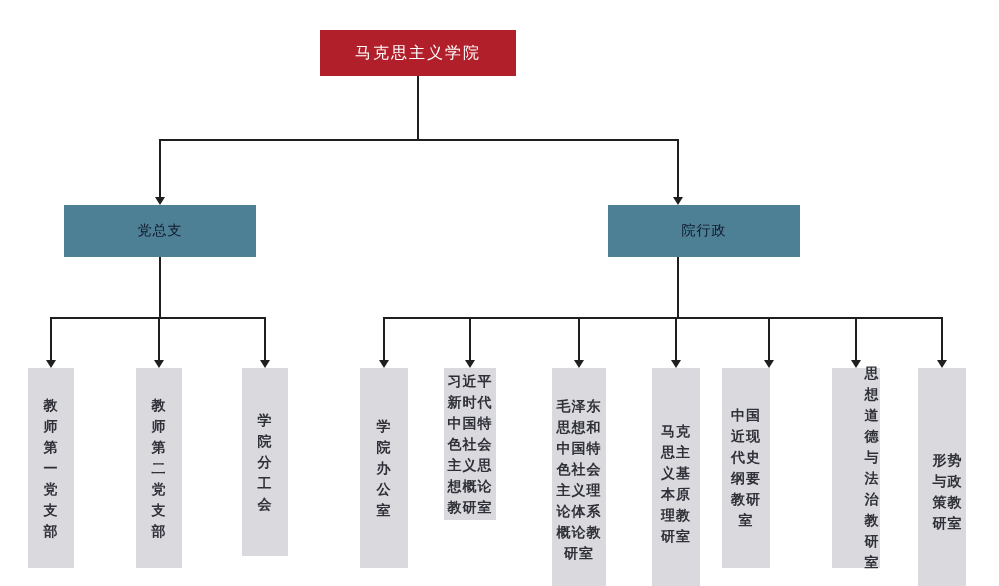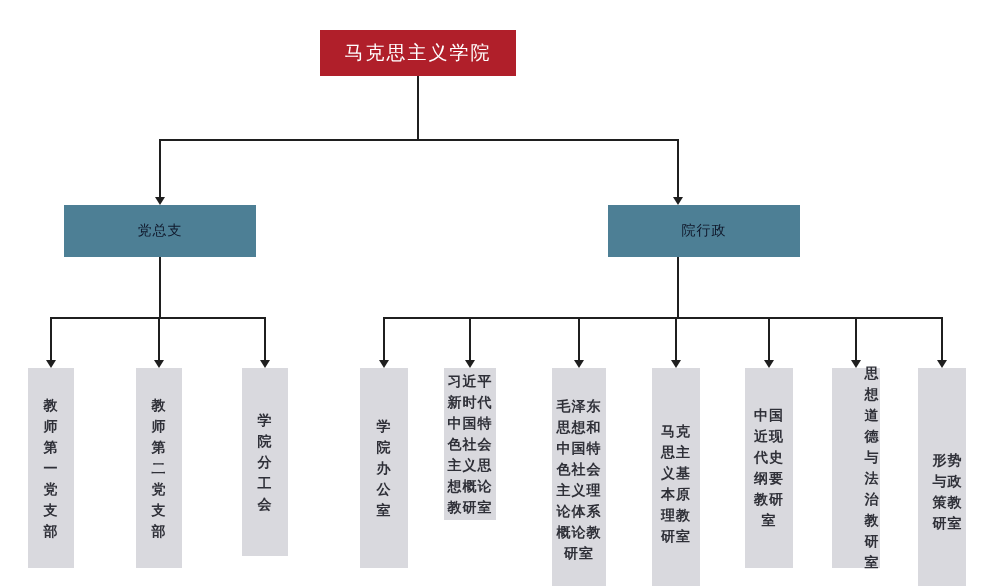--- a/index.html
+++ b/index.html
@@ -18,21 +18,21 @@
     display: flex;
     align-items: center;
     justify-content: center;
     box-sizing: border-box;
     text-align: center;
   }
 
   .root-node {
     background: var(--color-root, #b01f2a);
     color: #ffffff;
-    font-size: 19px;
+    font-size: 16px;
     letter-spacing: 2px;
   }
 
   .branch-node {
     background: var(--color-branch, #4d7f95);
     color: #0f172a;
     font-size: 14px;
     letter-spacing: 1px;
   }
 
@@ -186,21 +186,21 @@
 
   <div class="node leaf-node" style="left:652px;top:368px;width:48px;height:232px;justify-content:center;">
     <span class="leaf-label">马克
 思主
 义基
 本原
 理教
 研室</span>
   </div>
 
-  <div class="node leaf-node" style="left:745px;top:368px;width:48px;height:200px;">
+  <div class="node leaf-node" style="left:722px;top:368px;width:48px;height:200px;">
     <span class="leaf-label">中国
 近现
 代史
 纲要
 教研
 室</span>
   </div>
 
   <div class="node leaf-node" style="left:832px;top:368px;width:48px;height:200px;padding-left:32px;">
     <span class="leaf-label">思想

